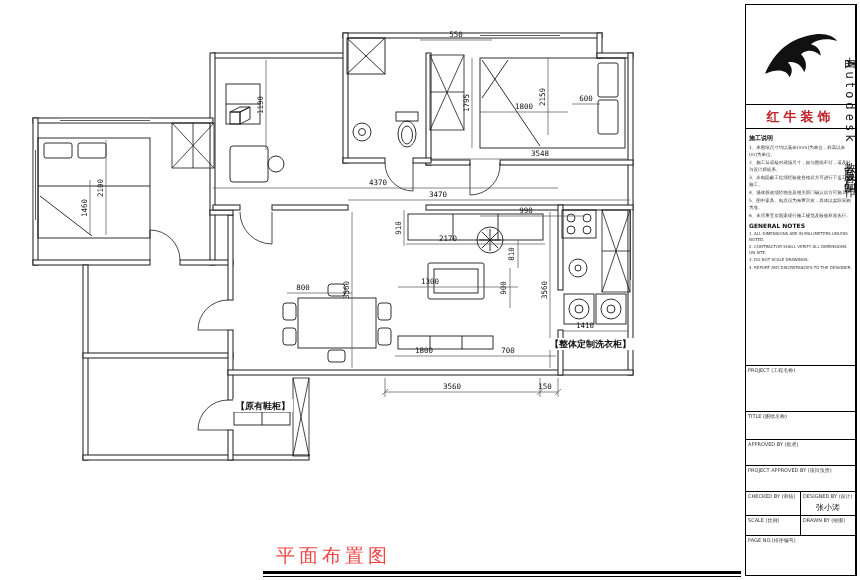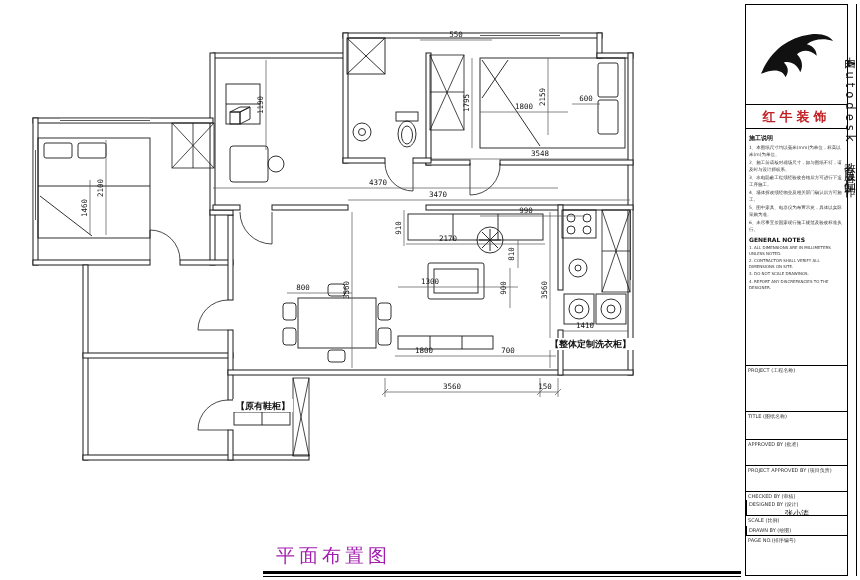--- a/index.html
+++ b/index.html
@@ -2,35 +2,35 @@
 <html><head>
 <meta charset="utf-8">
 <style>
   *{box-sizing:border-box;margin:0;padding:0}
   html,body{width:860px;height:580px}
   body{background:#fff;font-family:"DejaVu Sans",sans-serif;position:relative;overflow:hidden;color:#111}
   .page{position:absolute;inset:0;background:#fff}
   .plan-svg{position:absolute;left:0;top:0}
   .plan-svg text{font-family:"DejaVu Sans Mono",monospace;font-size:7.5px;fill:#111;stroke:none}
   .plan-svg text.lbl{font-family:"DejaVu Sans",sans-serif;font-size:9px;font-weight:600}
-  .drawing-title{position:absolute;left:276px;top:543px;font-size:19px;letter-spacing:4px;color:#a21caf}
+  .drawing-title{position:absolute;left:276px;top:543px;font-size:19px;letter-spacing:4px;color:#ef4444}
   .underline-thick{position:absolute;left:263px;top:571px;width:478px;height:3px;background:#000}
   .underline-thin{position:absolute;left:263px;top:576px;width:478px;height:1px;background:#000}
-  .titleblock{position:absolute;left:745px;top:4px;width:103px;height:572px;border:1px solid #000;background:#fff;display:flex;flex-direction:column}
+  .titleblock{position:absolute;left:745px;top:4px;width:111px;height:572px;border:1px solid #000;background:#fff;display:flex;flex-direction:column}
   .tb-logo{height:100px;border-bottom:1px solid #000;display:flex;align-items:center;justify-content:center}
   .tb-company{height:24px;border-bottom:1px solid #000;color:#c01f24;font-weight:bold;font-size:13px;display:flex;align-items:center;justify-content:center;letter-spacing:4px}
   .tb-notes{height:237px;border-bottom:1px solid #000;padding:3px;overflow:hidden}
   .tb-notes-title{font-size:6px;font-weight:bold;margin:2px 0;color:#111}
   .tb-note{font-size:4.5px;color:#333;line-height:1.55;margin-bottom:1px}
   .tb-note.en{font-size:4px}
   .tb-field{border-bottom:1px solid #000;display:flex;flex-direction:column;overflow:hidden}
   .flabel{font-size:5px;color:#333;padding:1px 2px;white-space:nowrap}
   .fvalue{font-size:8px;color:#111;flex:1;display:flex;align-items:center;justify-content:center}
   .h46{height:46px}.h28{height:28px}.h26{height:26px}.h24{height:24px}.h20{height:20px}.h13{height:13px;border-bottom:none}
-  .tb-split{flex-direction:column}
+  .tb-split{flex-direction:row}
   .tb-split>div{flex:1;display:flex;flex-direction:column}
   .tb-split>div+div{border-left:1px solid #000}
   .watermark{position:absolute;left:842px;top:48px;writing-mode:vertical-rl;text-orientation:mixed;font-size:11.5px;letter-spacing:4px;color:#111}
   .page-right-border{position:absolute;left:856px;top:4px;width:1px;height:572px;background:#000}
 </style>
 </head>
 <body>
 
 <div class="page">
 

